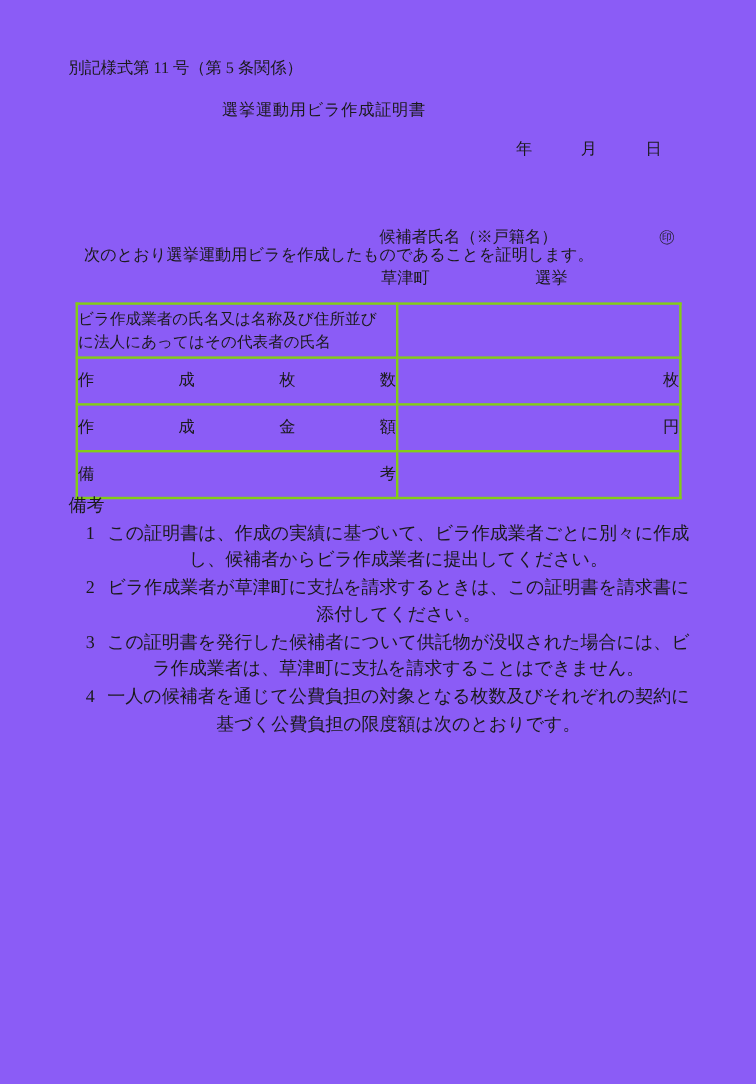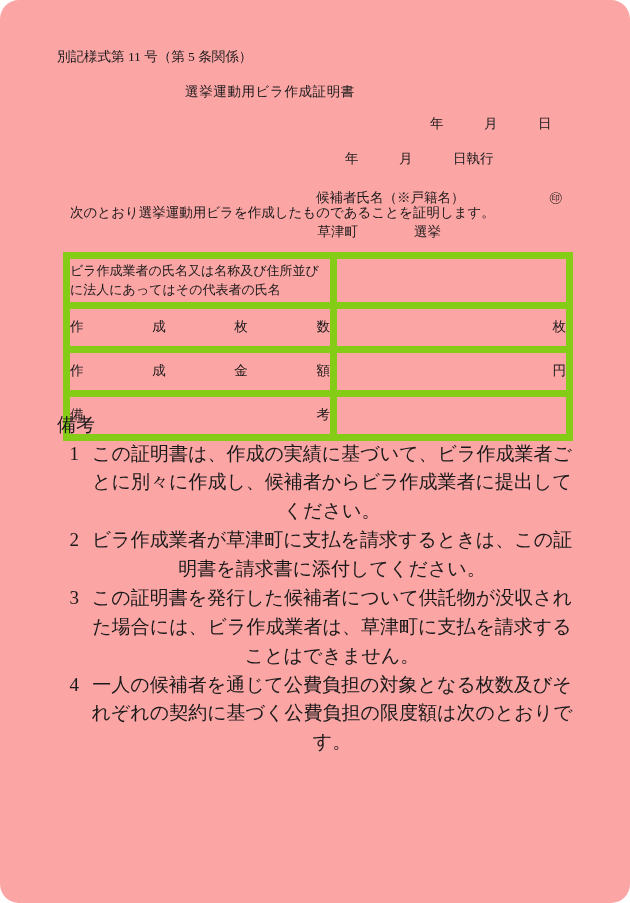--- a/index.html
+++ b/index.html
@@ -8,25 +8,24 @@
     background: #ffffff;
   }
   body {
     font-family: "Liberation Serif", "DejaVu Serif", serif;
     color: #1a1a1a;
   }
   #page {
     position: relative;
     width: 630px;
     height: 903px;
-    background: #fca5a5;
+    background: #8b5cf6;
     overflow: hidden;
     font-size: 13px;
     line-height: 1.55;
-    border-radius: 19px;
   }
 
   
   .form-no {
     position: absolute;
     left: 57px;
     top: 47px;
     font-size: 13.5px;
     white-space: pre;
   }
@@ -61,21 +60,21 @@
   .town-line {
     position: absolute;
     left: 304px;
     top: 169px;
     font-size: 13.5px;
     white-space: pre;
   }
   .town-line .town-name { display: inline-block; margin-top: 32px; }
   .town-line .senkyo {
     display: inline-block;
-    margin-left: 56px;
+    margin-left: 88px;
   }
   .candidate-line {
     position: absolute;
     left: 304px;
     top: 188px;
     font-size: 13.5px;
     white-space: pre;
     margin-left: 12px;
   }
   .seal-mark {
@@ -98,21 +97,21 @@
   .form-table {
     position: absolute;
     left: 63px;
     top: 252px;
     width: 503px;
     border-collapse: collapse;
     table-layout: fixed;
     font-size: 13.5px;
   }
   .form-table td {
-    border: 7px solid #84cc16;
+    border: 2px solid #84cc16;
     padding: 0;
     vertical-align: middle;
   }
   .col-label { width: 267px; }
   .col-value { width: 236px; }
 
   .cell-head {
     height: 43px;
     padding: 3px 6px 3px 8px;
     line-height: 1.42;
@@ -140,21 +139,21 @@
   }
   .cell-value-empty { height: 43px; }
   .cell-bikou-value { height: 37px; }
 
   
   .notes {
     position: absolute;
     left: 57px;
     top: 411px;
     width: 520px;
-    font-size: 19px;
+    font-size: 15px;
   }
   .notes-title {
     white-space: pre;
     line-height: 1.5;
   }
   .note-item {
     display: flex;
     align-items: flex-start;
     line-height: 1.52;
   }
@@ -182,21 +181,20 @@
 <body>
 
 <div id="page">
 
   <div class="form-no">別記様式第 11 号（第 5 条関係）</div>
 
   <div class="doc-title">選挙運動用ビラ作成証明書</div>
 
   <div class="date-blank">年　　　月　　　日</div>
 
-  <div class="exec-date">年　　　月　　　日執行</div>
 
   <div class="town-line">
     <span class="town-name">草津町</span><span class="senkyo">選挙</span>
   </div>
 
   <div class="candidate-line">候補者氏名（※戸籍名）</div>
   <div class="seal-mark">㊞</div>
 
   <div class="statement">次のとおり選挙運動用ビラを作成したものであることを証明します。</div>
 

